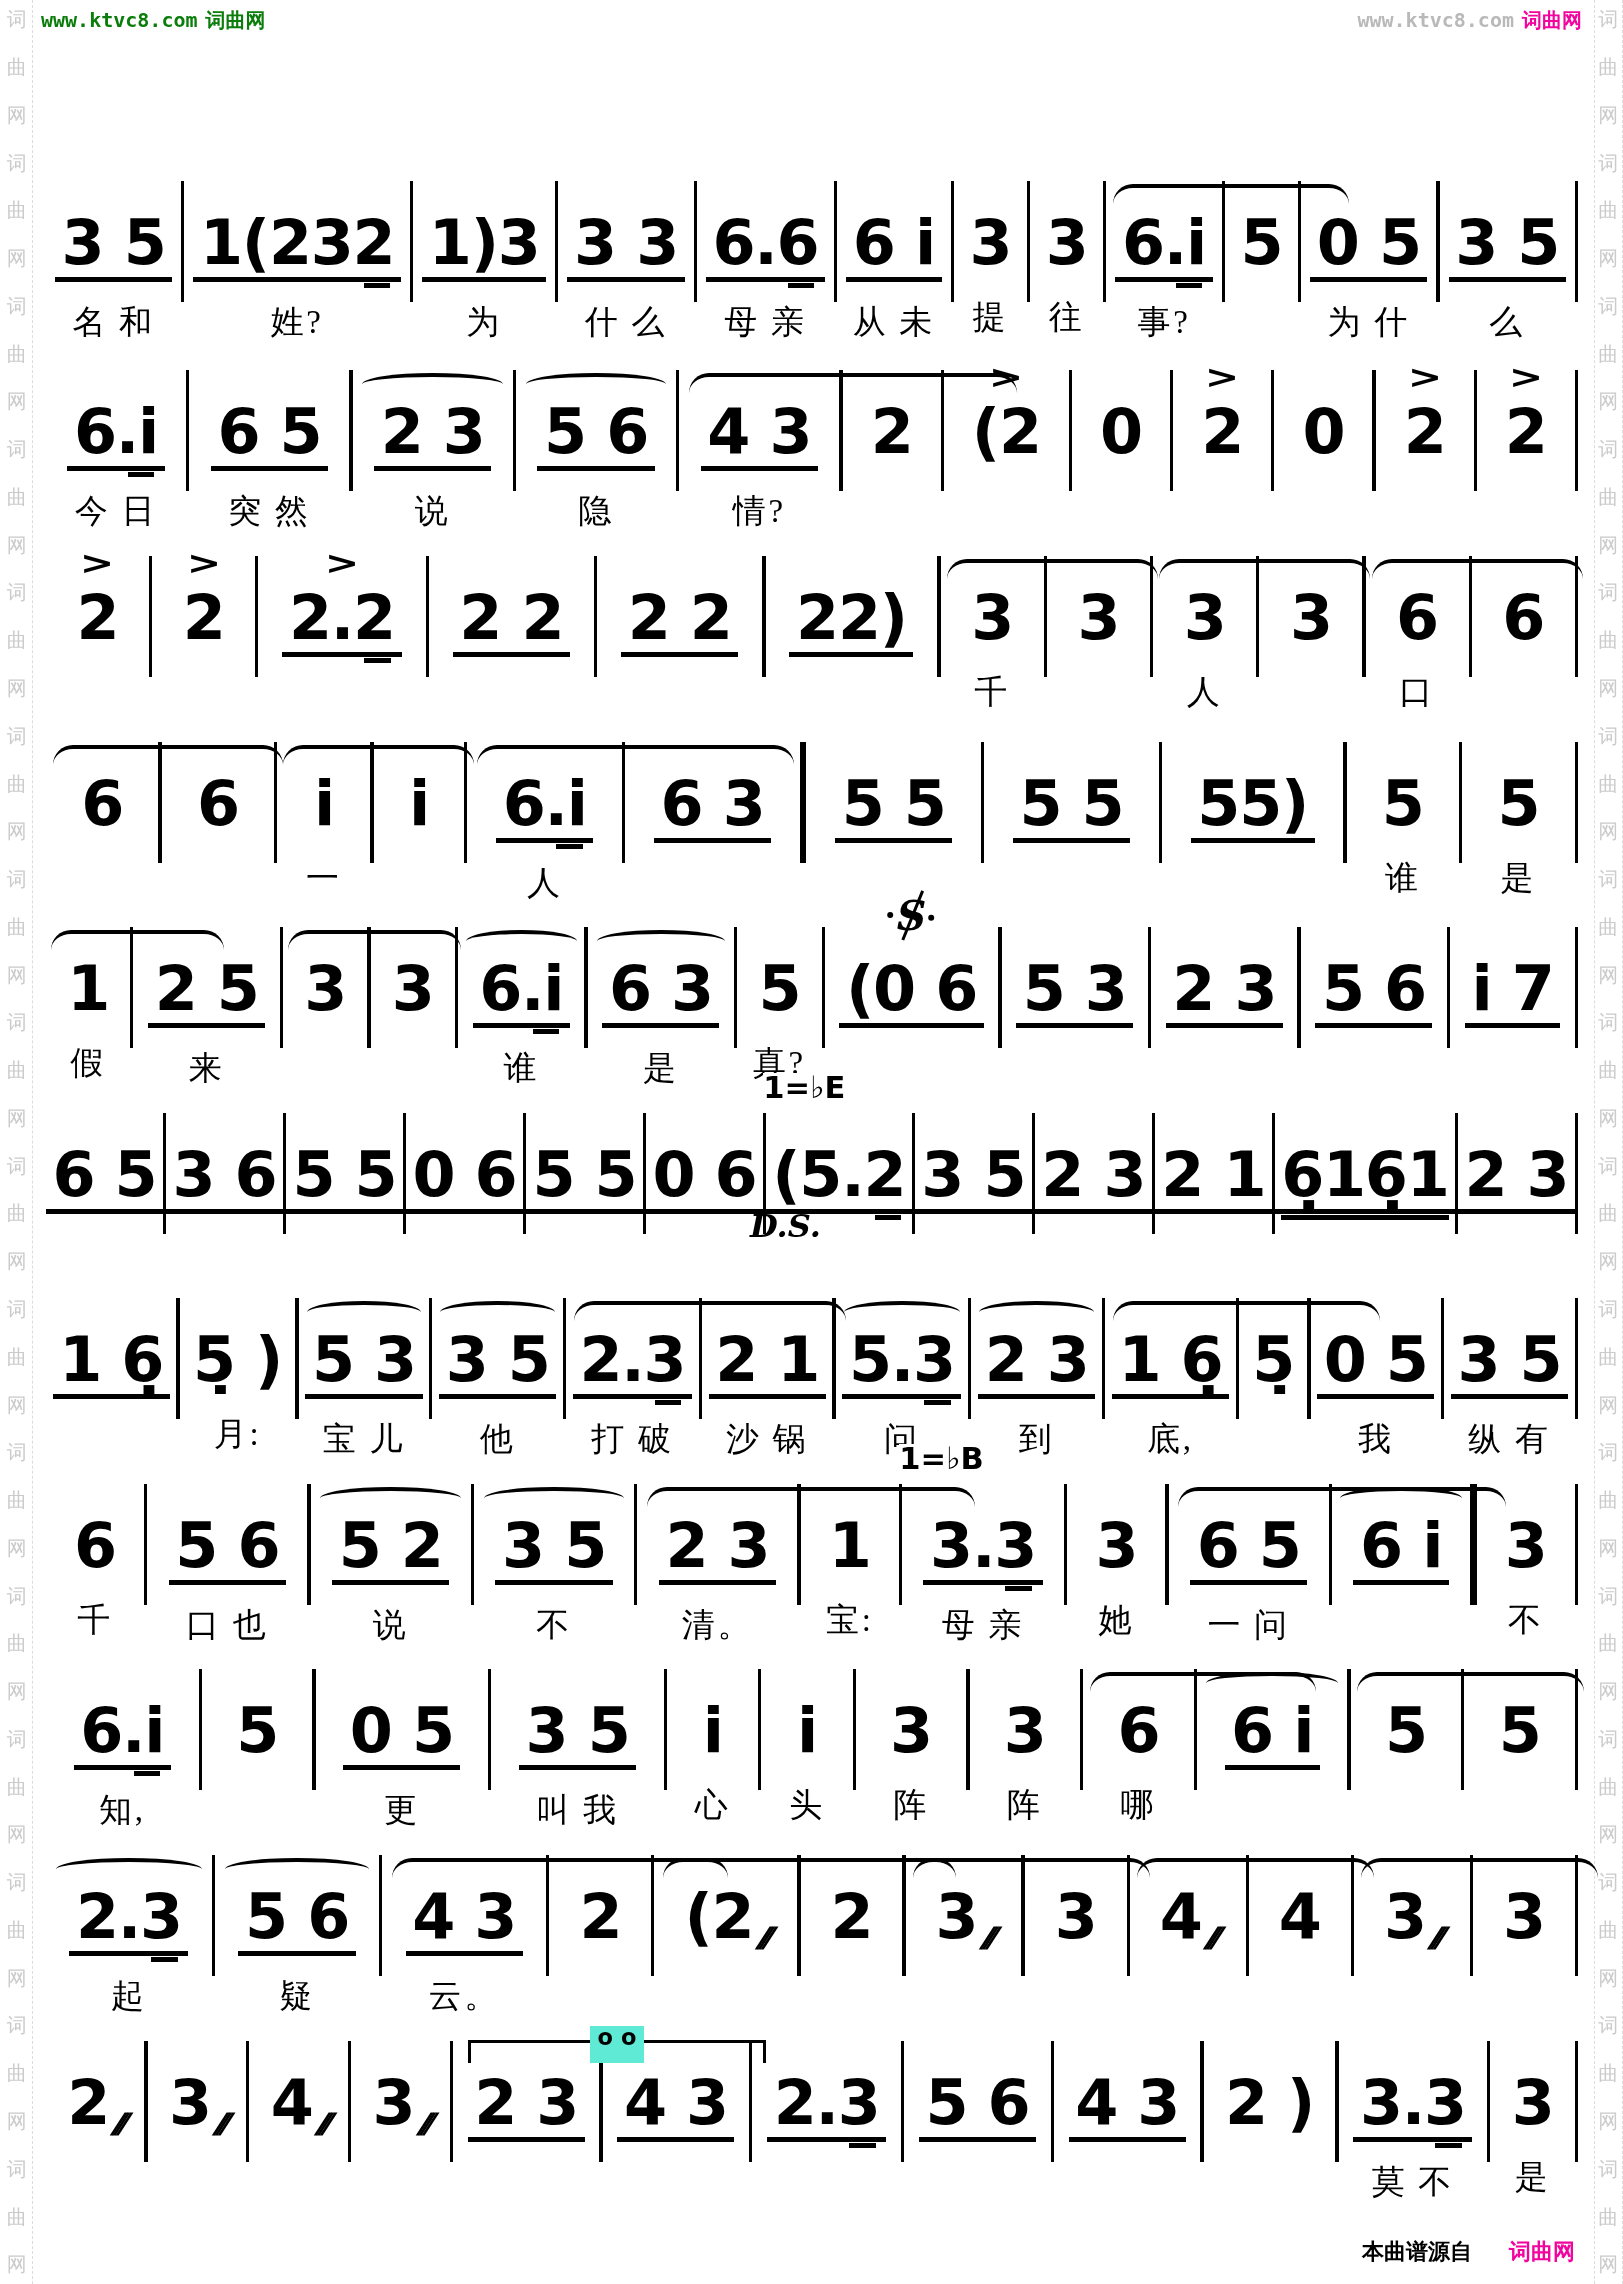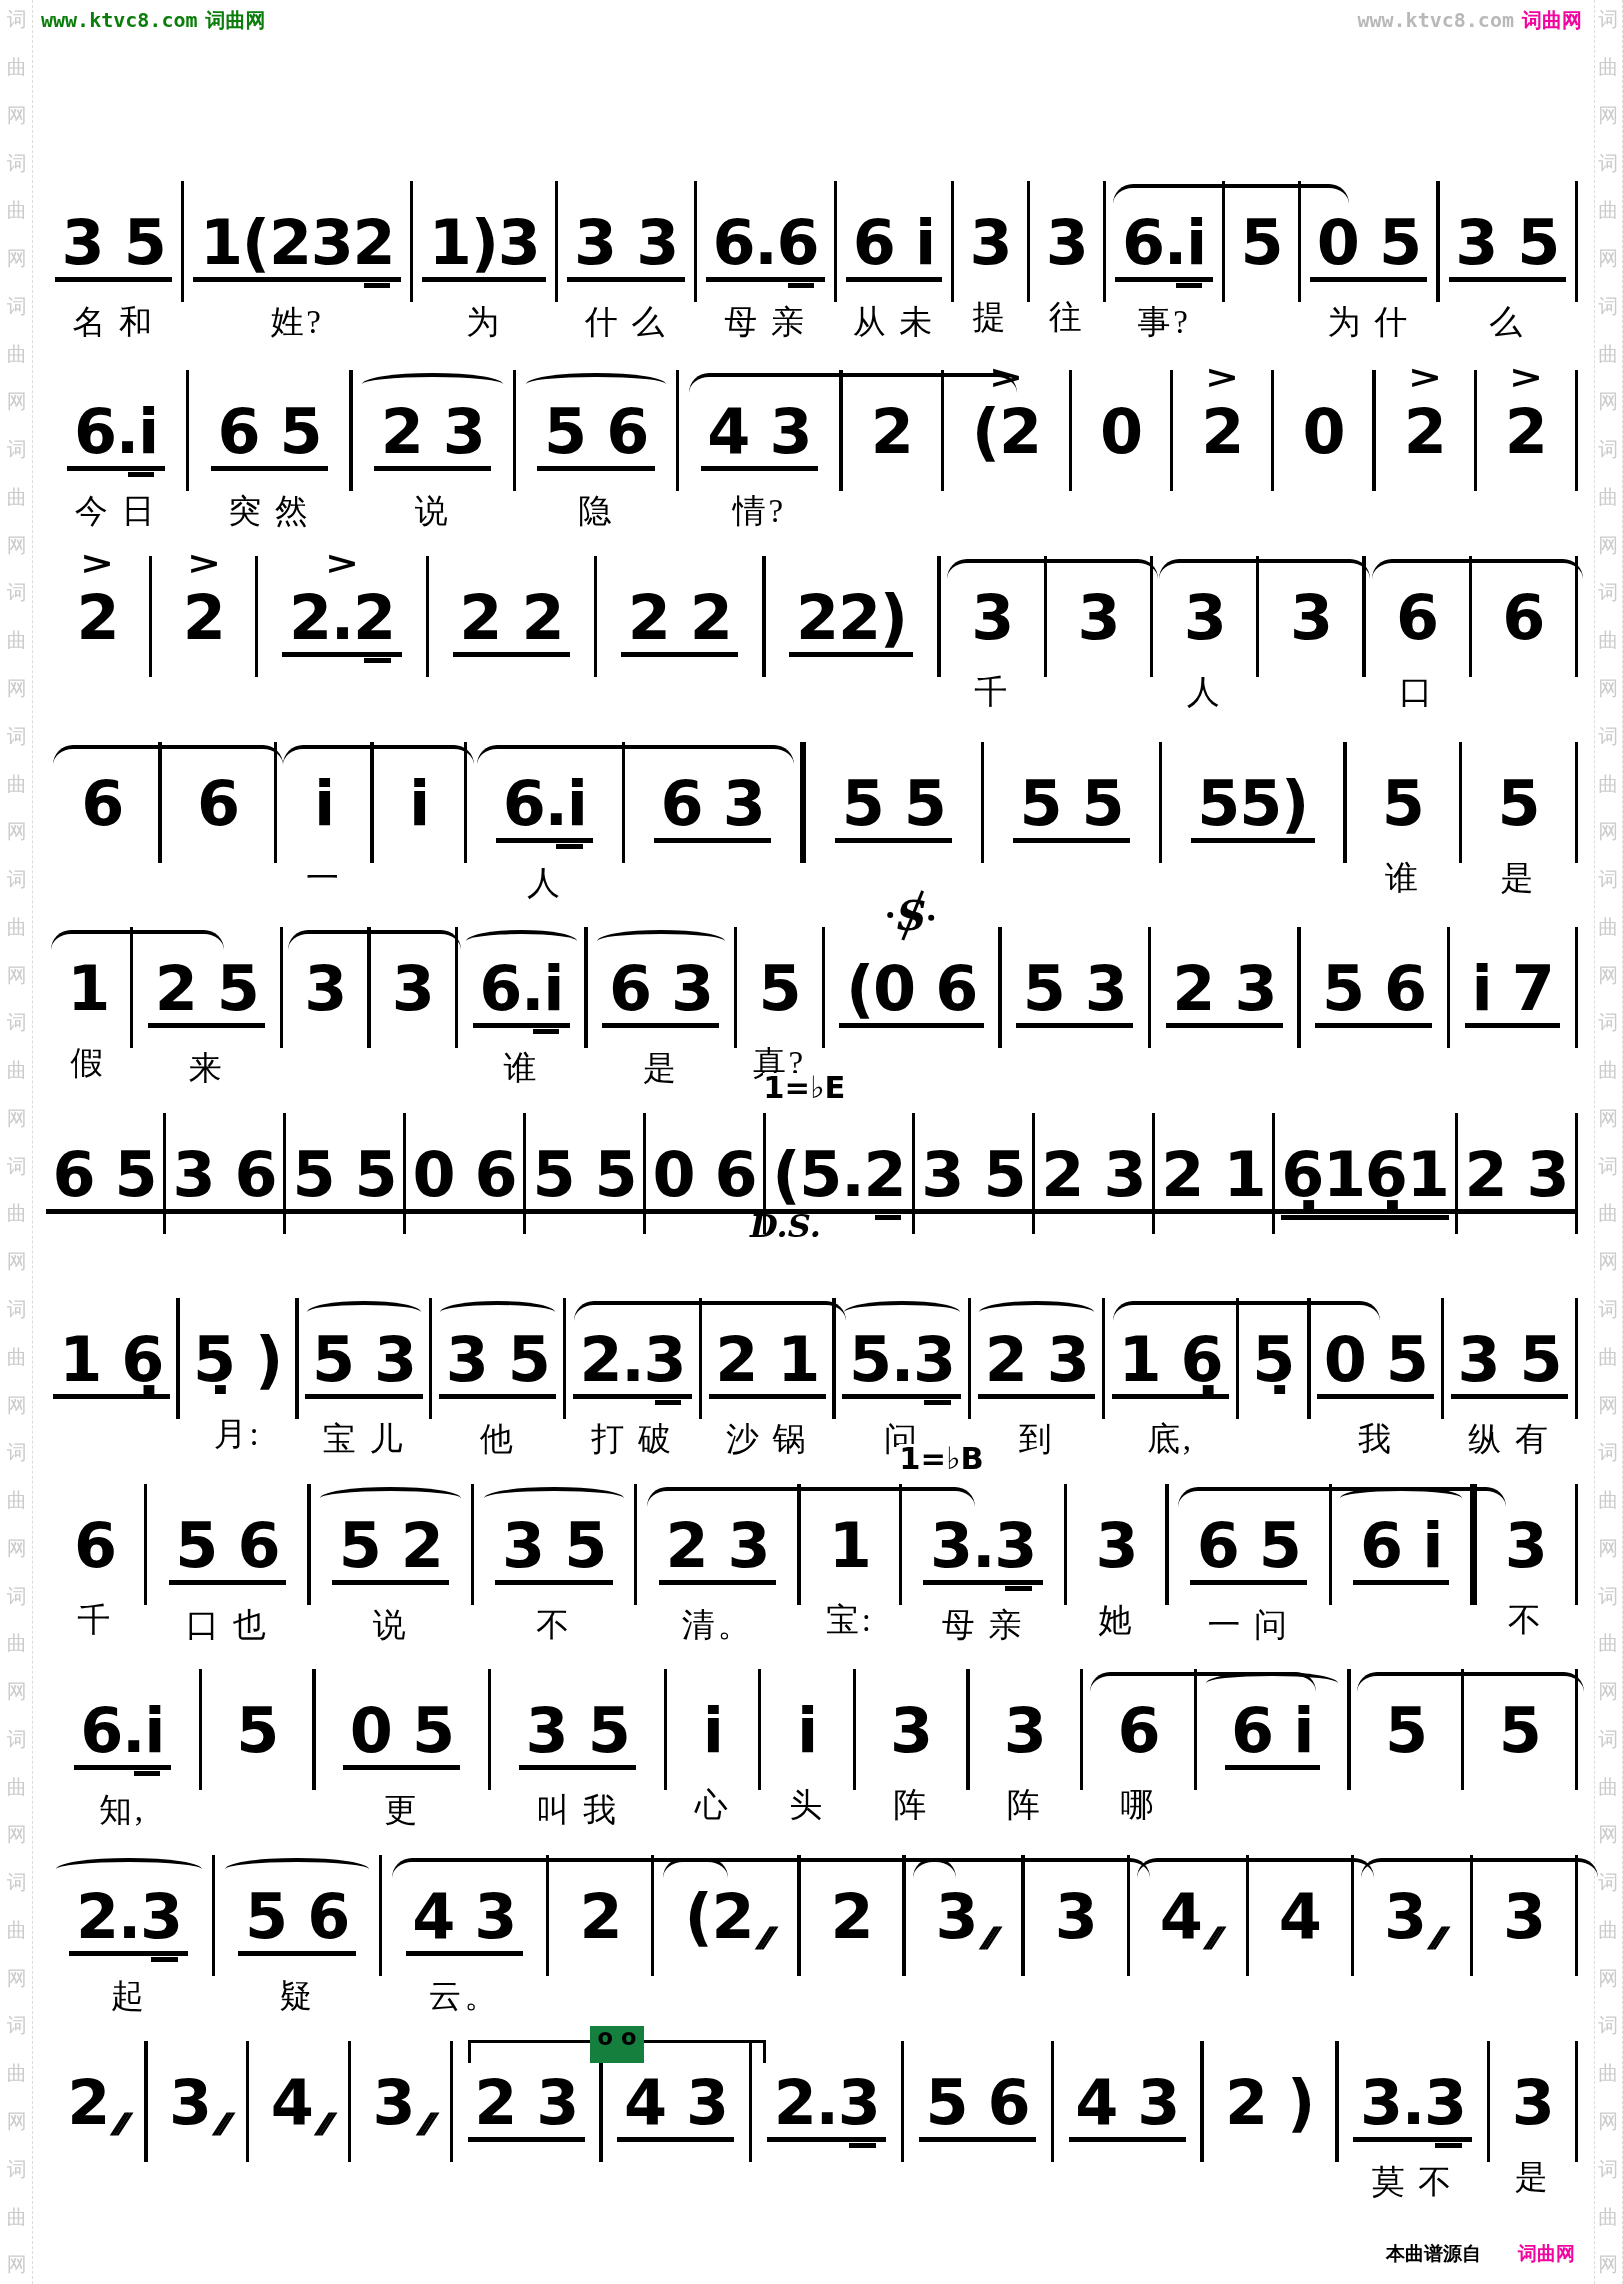--- a/index.html
+++ b/index.html
@@ -10,21 +10,21 @@
         justify-content:space-between;align-items:center;font-size:20px;line-height:20px;
         font-family:"DejaVu Serif",serif;box-sizing:border-box;padding:9.3px 0}
   .side-left{left:1.3px;width:32px;border-right:1.3px dashed #dcdcdc}
   .side-right{right:1.3px;width:29px;border-left:1.3px dashed #dcdcdc;border-right:1.3px dashed #dcdcdc}
   
   .wm{position:absolute;top:6.6px;font-weight:bold;font-size:20px;white-space:nowrap;
       font-family:"DejaVu Sans Mono",monospace}
   .wm-tl{left:41px}
   .wm-tr{right:42px}
   .wm .site{font-family:"DejaVu Serif",serif;margin-left:8px}
-  .srcline{position:absolute;right:49px;bottom:17px;font-size:19px;font-weight:bold;
+  .srcline{position:absolute;right:49px;bottom:17px;font-size:22px;font-weight:bold;
            font-family:"DejaVu Serif",serif;white-space:nowrap}
   .srcline .site{margin-left:37px}
   
   #score{position:absolute;left:0;top:0;width:1624px;height:2216px}
   .row{position:absolute;left:46px;width:1532px;display:flex;align-items:stretch}
   .cell{flex:1 1 auto;display:flex;flex-direction:column;align-items:center;
         position:relative;min-width:46px}
   .bar{flex:0 0 3.3px;background:#000;height:121px;margin-top:29px}
   .above{height:56px;width:100%;position:relative}
   .accent{position:absolute;bottom:2.7px;left:50%;transform:translateX(-50%) scale(1.25,.95);
@@ -36,21 +36,21 @@
        line-height:30.5px;white-space:nowrap;z-index:3;background:#fff}
   .segno{position:absolute;bottom:17px;left:50%;transform:translateX(-50%);
          font:italic bold 41px "DejaVu Serif",serif;line-height:41px}
   .segno::before{content:"";position:absolute;left:48%;top:-6.6px;width:3.3px;height:53px;
                  background:#000;transform:rotate(22deg)}
   .segno::after{content:"";position:absolute;left:-9.3px;top:16px;width:6px;height:6px;
                 border-radius:50%;background:#000;box-shadow:41px 2.7px 0 #000}
   .ds{position:absolute;top:123px;left:-16px;font:italic bold 32px "DejaVu Serif",serif;z-index:3}
   .brk{position:absolute;bottom:5.3px;left:10%;width:200%;height:20px;
        border:3.3px solid #000;border-bottom:none;display:flex;justify-content:center;z-index:2}
-  .brk span{margin-top:-17px;background:#15803d;padding:0 8px;font-size:22.5px;
+  .brk span{margin-top:-17px;background:#5eead4;padding:0 8px;font-size:22.5px;
             font-weight:bold;line-height:22.5px}
   .note{position:relative;font-weight:bold;font-size:62px;line-height:69px;height:69px;
         white-space:nowrap;padding:0 6.6px;letter-spacing:-1.3px}
   .u1{border-bottom:5.3px solid #000}
   .u2{border-bottom:5.3px solid #000}
   .u2::after{content:"";position:absolute;left:6.6px;right:6.6px;bottom:-10.6px;height:4.6px;background:#000}
   .u2s::after{content:"";position:absolute;right:10.6px;bottom:-10.6px;width:26.5px;height:4.6px;background:#000}
   .trem{display:inline-block;font-size:28px;font-style:italic;font-weight:bold;
         letter-spacing:-7.3px;vertical-align:-9.3px;margin-left:5.3px;transform:skewX(-8deg)}
   .slide-pre{font-size:52%;position:relative;top:-26.5px;border-bottom:3.3px solid #000}

